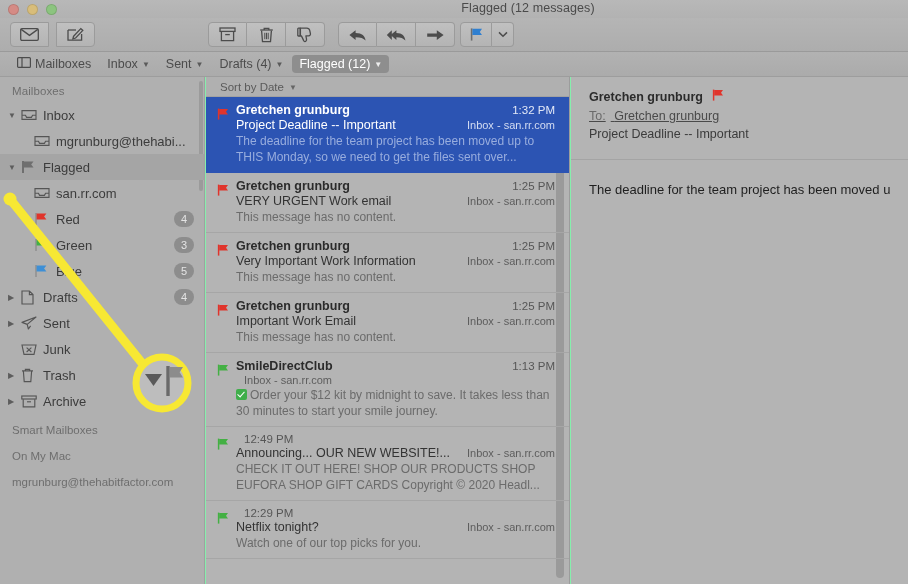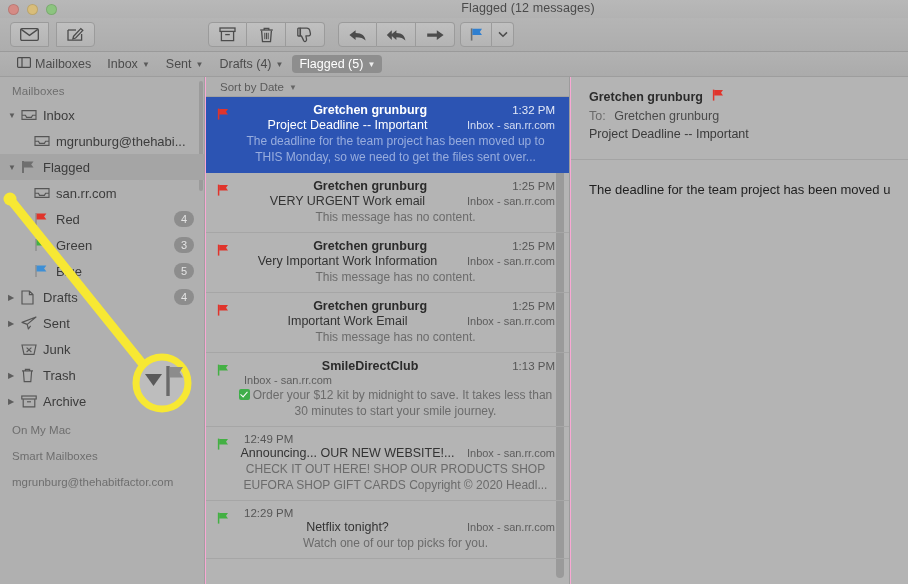--- a/index.html
+++ b/index.html
@@ -2,21 +2,21 @@
 <html><head>
 <meta charset="utf-8">
 <style>
   * { margin:0; padding:0; box-sizing:border-box; }
   html, body { width:908px; height:584px; overflow:hidden; }
   body {
     font-family:"Liberation Sans", sans-serif;
     background:#b0b0b0;
     -webkit-font-smoothing:antialiased;
   }
-  #app { position:relative; width:908px; height:584px; background:#f9a8d4; }
+  #app { position:relative; width:908px; height:584px; background:#86efac; }
 
   
   .titlebar {
     position:absolute; left:0; top:0; width:908px; height:18px;
     background:linear-gradient(#b8b8b8,#b2b2b2);
   }
   .lights { position:absolute; left:8px; top:4px; display:flex; gap:8px; }
   .light { width:11px; height:11px; border-radius:50%; border:1px solid rgba(0,0,0,.12); }
   .l-red{ background:#d58b85; }
   .l-yel{ background:#d8bd7a; }
@@ -98,21 +98,21 @@
     font-size:11.5px; color:#6e6e6e; padding:10px 0 4px 12px;
   }
   .side-sb {
     position:absolute; right:1px; top:4px; width:4px; height:110px;
     background:#9b9b9b; border-radius:2px;
   }
 
   
   .mlist {
     position:absolute; left:206px; top:77px; width:364px; height:507px;
-    background:#b4b4b4; overflow:hidden; border-right:1px solid #9c9c9c;text-align:center;
+    background:#b4b4b4; overflow:hidden; border-right:1px solid #9c9c9c;
   }
   .sortbar {
     height:20px; background:#b0b0b0; border-bottom:1px solid #a2a2a2;
     display:flex; align-items:center; padding-left:14px; gap:5px;
     font-size:11.5px; color:#5a5a5a; cursor:default;
   }
   .mrow {
     position:relative; padding:6px 14px 7px 30px;
     border-bottom:1px solid #a6a6a6; cursor:default;
   }
@@ -142,21 +142,21 @@
   }
 
   
   .reader {
     position:absolute; left:571px; top:77px; width:337px; height:507px;
     background:#b4b4b4; overflow:hidden;
   }
   .rhead { padding:12px 0 10px 18px; }
   .rfrom { font-size:12.5px; font-weight:bold; color:#2b2b2b;
            display:flex; align-items:center; gap:9px; }
-  .rto   { font-size:12.5px; color:#4a4a4a; margin-top:5px; }
+  .rto   { font-size:12.5px; color:#4a4a4a; margin-top:5px;text-decoration:underline; }
   .rto span.lbl { color:#6a6a6a; margin-right:5px; }
   .rsubj { font-size:12.5px; color:#3b3b3b; margin-top:4px; }
   .rdiv  { height:1px; background:#a4a4a4; margin:8px 0 0 0; }
   .rbody { padding:22px 17px 0 18px; font-size:13px; color:#1f1f1f;
            white-space:nowrap; }
 
   
   .anno { position:absolute; left:0; top:0; width:908px; height:584px;
           pointer-events:none; }
 </style>
@@ -288,21 +288,21 @@
     </div>
     <div class="fav">
       <span>Sent</span>
       <span class="chev">▼</span>
     </div>
     <div class="fav">
       <span>Drafts (4)</span>
       <span class="chev">▼</span>
     </div>
     <div class="fav active">
-      <span>Flagged (5)</span>
+      <span>Flagged (12)</span>
       <span class="chev">▼</span>
     </div>
   </div>
 
   <div class="sidebar">
     <div class="side-head">Mailboxes</div>
     <div class="side-sb"></div>
 
     <div class="srow">
       <span class="tri">▼</span>
@@ -414,22 +414,22 @@
       <span class="sicon">
         <svg width="16" height="13" viewBox="0 0 16 13">
             <rect x="0.8" y="1" width="14.4" height="3" fill="none" stroke="#555" stroke-width="1.15"></rect>
             <path d="M2.2 4.2 v7.6 h11.6 V4.2" fill="none" stroke="#555" stroke-width="1.15"></path>
             <path d="M6 6.8 h4" stroke="#555" stroke-width="1.1"></path>
           </svg>
       </span>
       <span class="slabel">Archive</span>
     </div>
 
+    <div class="side-group">Smart Mailboxes</div>
     <div class="side-group">On My Mac</div>
-    <div class="side-group">Smart Mailboxes</div>
     <div class="side-group">mgrunburg@thehabitfactor.com</div>
   </div>
 
   <div class="mlist">
     <div class="sortbar">
       <span>Sort by Date</span>
       <span class="chev">▼</span>
     </div>
     <div class="mlist-sb"></div>
 

